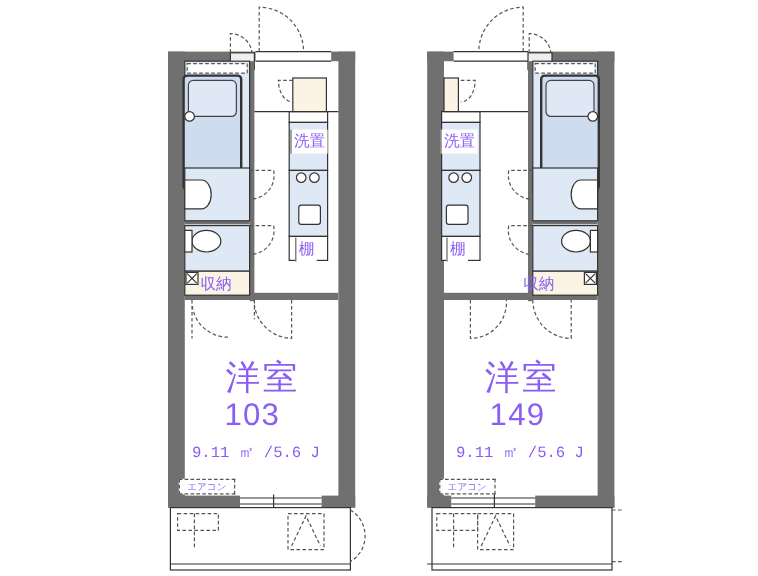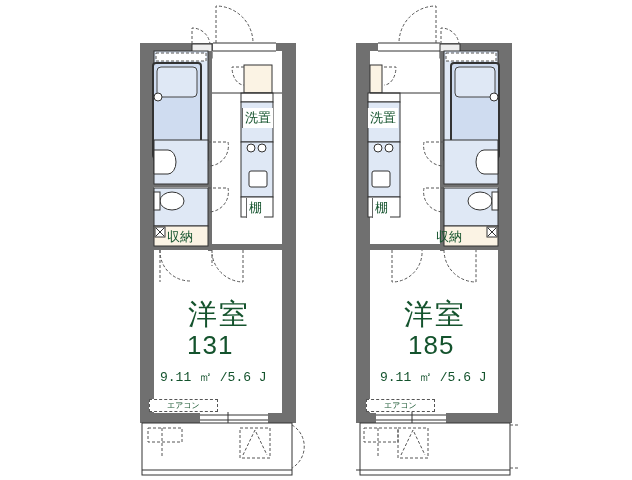--- a/index.html
+++ b/index.html
@@ -1,24 +1,24 @@
 <!DOCTYPE html>
 <html><head>
 <meta charset="utf-8">
 <style>
   html, body { margin: 0; padding: 0; background: #ffffff; }
   body { width: 632px; height: 480px; position: relative; overflow: hidden; font-family: "DejaVu Sans", sans-serif; }
   .plan { position: absolute; top: 0; }
   .plan svg { display: block; }
-  .lbl { position: absolute; color: #14532d; white-space: nowrap; }
+  .lbl { position: absolute; color: #8b5cf6; white-space: nowrap; }
   .room-name { font-size: 29px; letter-spacing: 2px; }
   .room-num { font-size: 26px; font-family: "Liberation Sans", sans-serif; letter-spacing: 1px; }
   .room-area { font-size: 13px; font-family: Liberation Mono, monospace; }
   .small { font-size: 13px; }
-  .tiny { font-size: 8px; border: 1px dashed #555; padding: 0 17px; background: #fff; }
+  .tiny { font-size: 8px; border: 1px dashed #555; padding: 0 6px; background: #fff; }
   .boxed { background: #fff; border-left: 1px solid #666; padding: 1px 2px; }
 </style>
 </head>
 <body>
 
 <div class="plan" style="left:0;">
   <svg width="316" height="480" viewBox="0 0 316 480">
 
     <rect x="140" y="43" width="14" height="380" fill="#707070"></rect>
     <rect x="282" y="43" width="14" height="380" fill="#707070"></rect>
@@ -84,21 +84,21 @@
     <rect x="148" y="428" width="34" height="14" fill="none" stroke="#555" stroke-dasharray="3,2"></rect>
     <line x1="162" y1="428" x2="162" y2="458" stroke="#555" stroke-dasharray="3,2"></line>
     <rect x="240" y="428" width="30" height="30" fill="none" stroke="#555" stroke-dasharray="3,2"></rect>
     <path d="M243,455 L255,430 L267,455" fill="none" stroke="#555" stroke-dasharray="3,2"></path>
     <path d="M292,425 A25,25 0 0 1 292,468" fill="none" stroke="#555" stroke-dasharray="3,2"></path>
   </svg>
   <span class="lbl small boxed" style="left:242px;top:108px;">洗置</span>
   <span class="lbl small boxed" style="left:246px;top:198px;">棚</span>
   <span class="lbl small" style="left:167px;top:228px;">収納</span>
   <span class="lbl room-name" style="left:188px;top:295px;">洋室</span>
-  <span class="lbl room-num" style="left:187px;top:330px;">131</span>
+  <span class="lbl room-num" style="left:187px;top:330px;">103</span>
   <span class="lbl room-area" style="left:160px;top:368px;">9.11 ㎡ /5.6 J</span>
   <span class="lbl tiny" style="left:149px;top:399px;">エアコン</span>
 </div>
 
 <div class="plan" style="left:316px;">
   <svg width="316" height="480" viewBox="0 0 316 480">
 
     <rect x="40" y="43" width="14" height="380" fill="#707070"></rect>
     <rect x="182" y="43" width="14" height="380" fill="#707070"></rect>
     <rect x="40" y="43" width="156" height="8" fill="#707070"></rect>
@@ -161,16 +161,16 @@
     <rect x="48" y="428" width="34" height="14" fill="none" stroke="#555" stroke-dasharray="3,2"></rect>
     <line x1="62" y1="428" x2="62" y2="458" stroke="#555" stroke-dasharray="3,2"></line>
     <rect x="82" y="428" width="30" height="30" fill="none" stroke="#555" stroke-dasharray="3,2"></rect>
     <path d="M85,455 L97,430 L109,455" fill="none" stroke="#555" stroke-dasharray="3,2"></path>
     <path d="M194,425 L204,425 M194,468 L204,468" fill="none" stroke="#555" stroke-dasharray="3,2"></path>
   </svg>
   <span class="lbl small boxed" style="left:51px;top:108px;">洗置</span>
   <span class="lbl small boxed" style="left:56px;top:198px;">棚</span>
   <span class="lbl small" style="left:120px;top:228px;">収納</span>
   <span class="lbl room-name" style="left:88px;top:295px;">洋室</span>
-  <span class="lbl room-num" style="left:92px;top:330px;">185</span>
+  <span class="lbl room-num" style="left:92px;top:330px;">149</span>
   <span class="lbl room-area" style="left:64px;top:368px;">9.11 ㎡ /5.6 J</span>
   <span class="lbl tiny" style="left:50px;top:399px;">エアコン</span>
 </div>
 
 </body></html>

